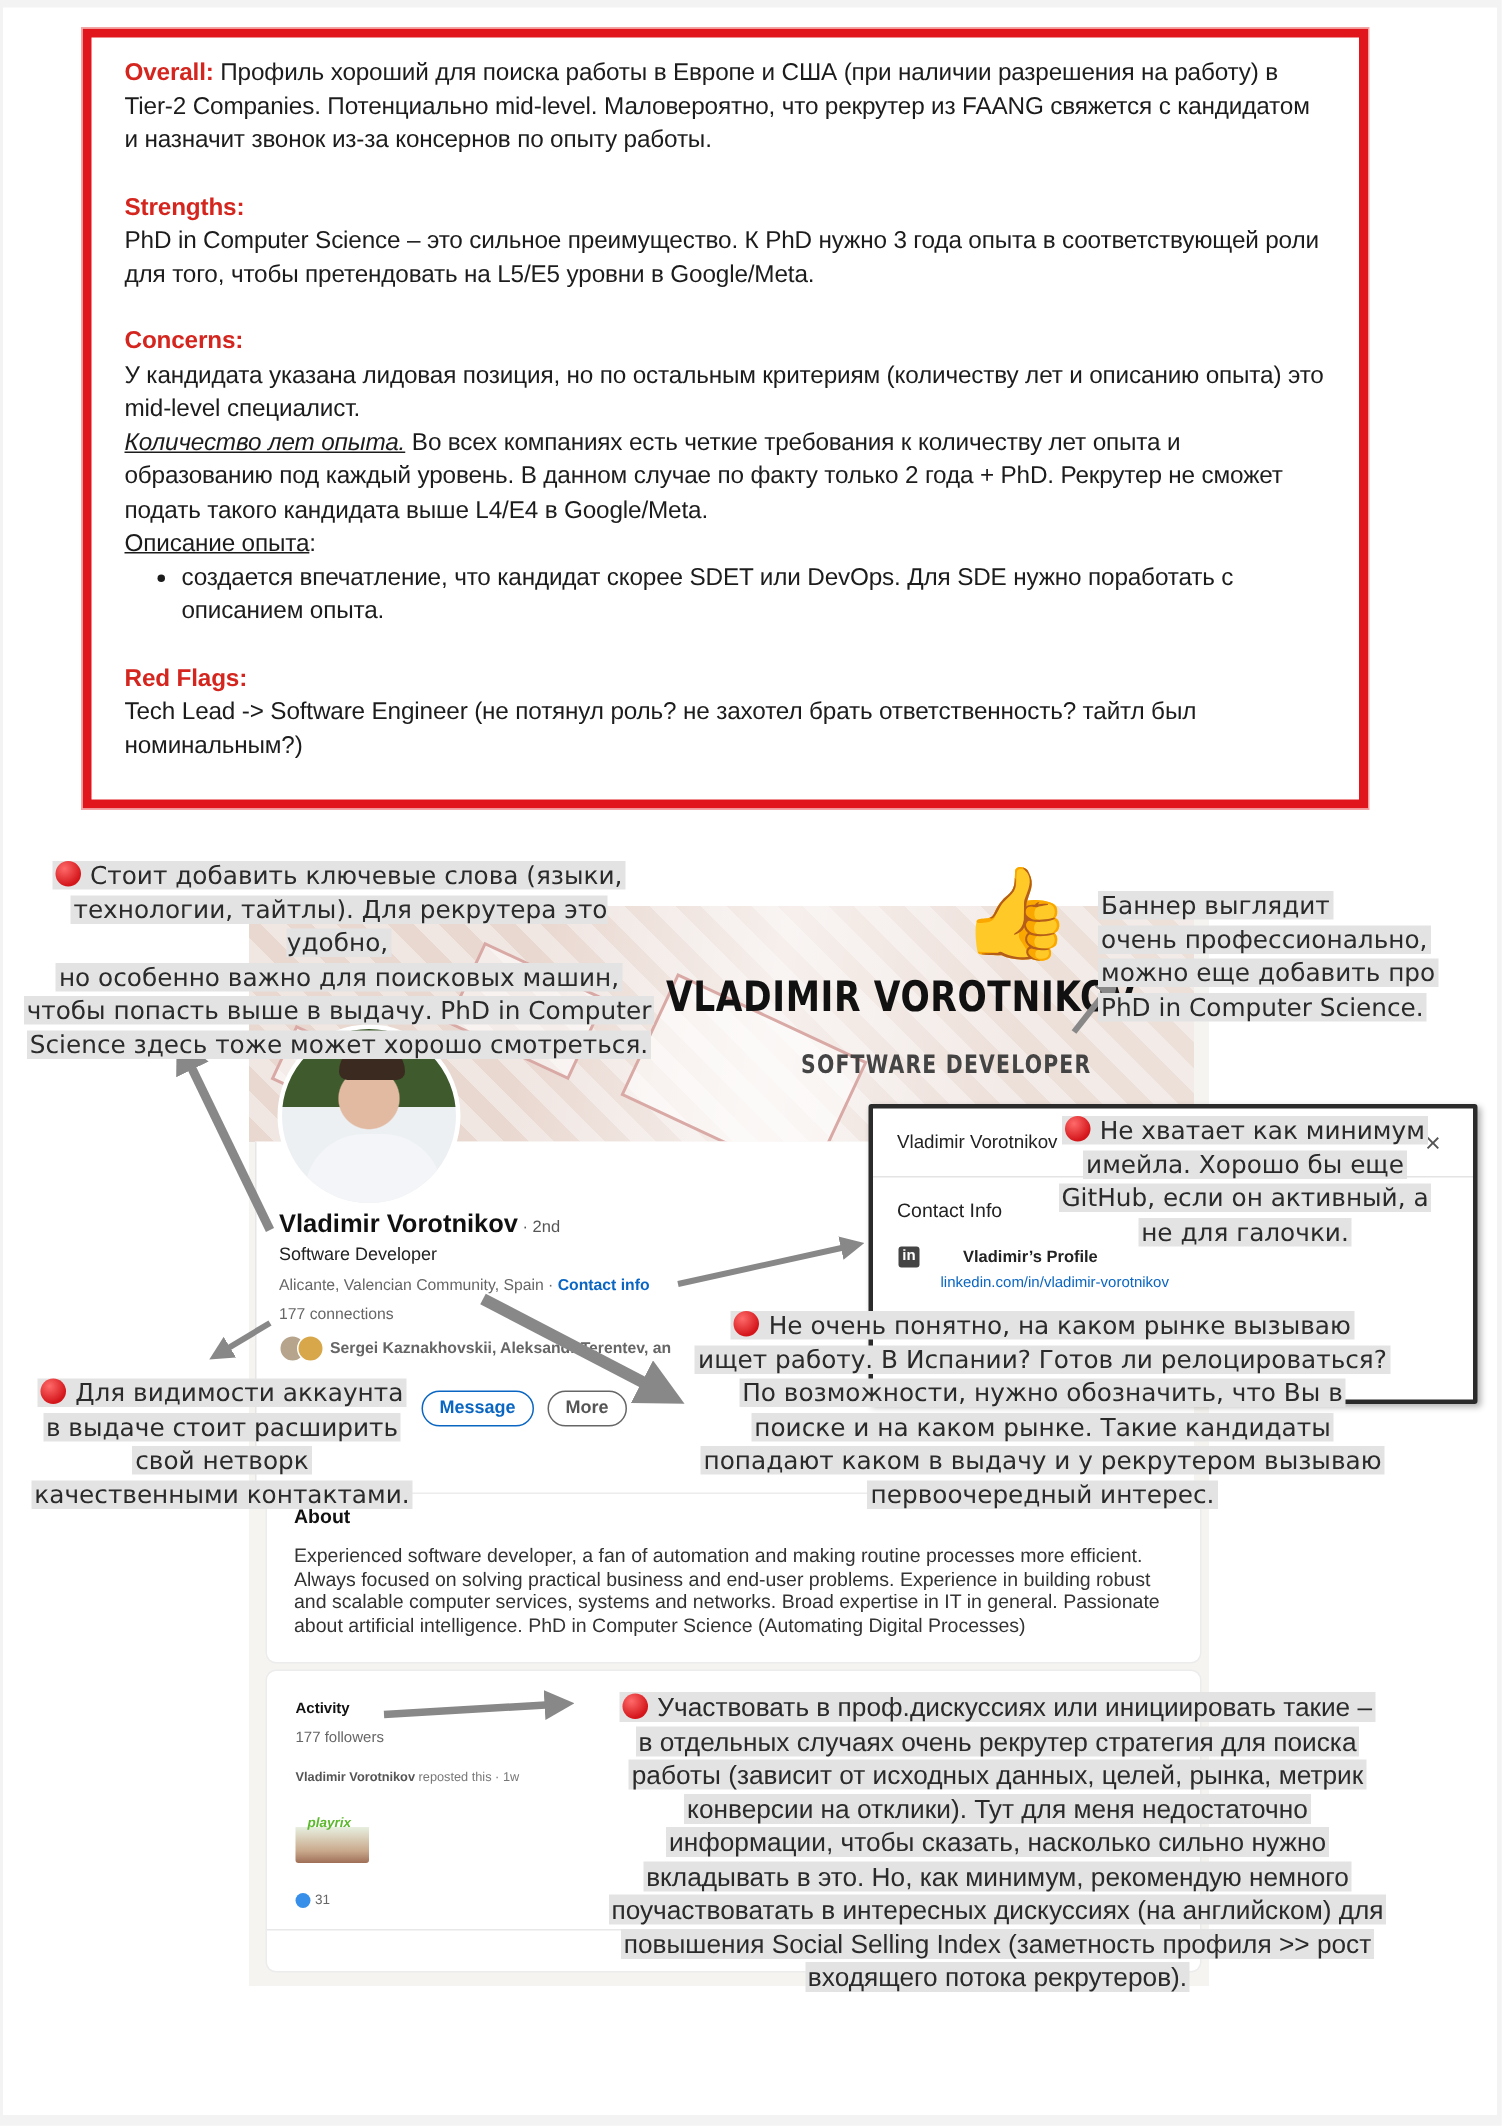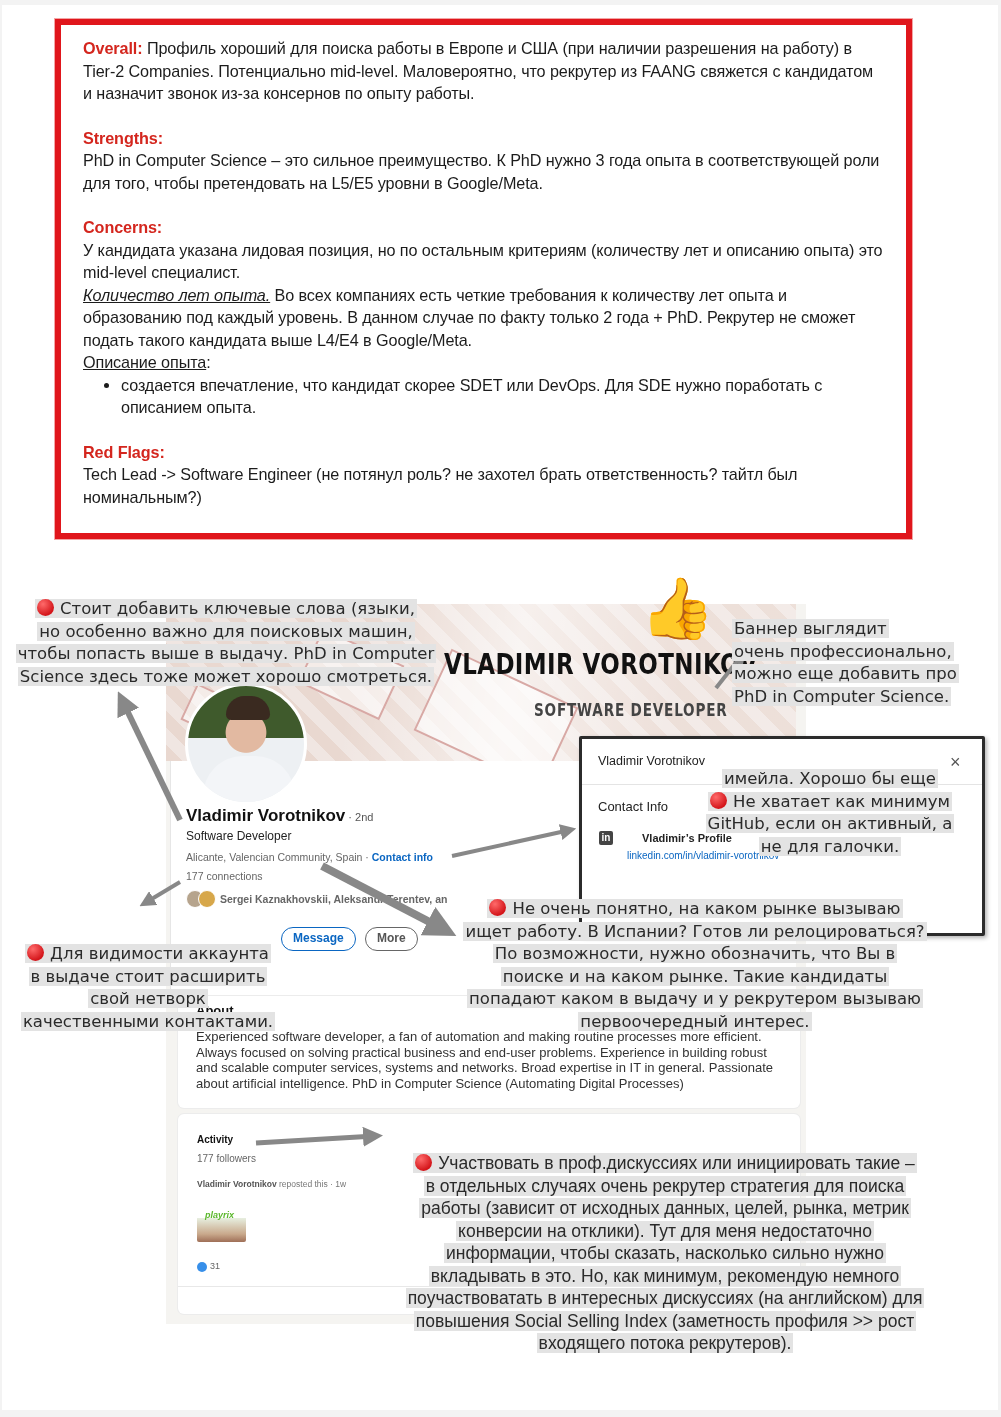--- a/index.html
+++ b/index.html
@@ -67,21 +67,21 @@
   .popup { position: absolute; left: 579px; top: 736px; width: 406px; height: 200px; background: #fff; border: 3px solid #2b2b2b; border-radius: 2px; box-shadow: 2px 2px 4px rgba(0,0,0,0.3); }
   .pop-name { position: absolute; left: 598px; top: 754px; font-size: 12.5px; color: #222; white-space: nowrap; }
   .pop-close { position: absolute; left: 950px; top: 752px; font-size: 18px; color: #555; }
   .pop-sep { position: absolute; left: 582px; top: 784px; width: 400px; height: 1px; background: #e4e4e4; }
   .pop-ci { position: absolute; left: 598px; top: 799px; font-size: 13px; color: #222; }
   .pop-in { position: absolute; left: 599px; top: 831px; width: 14px; height: 14px; background: #444; color: #fff; font-size: 10px; font-weight: bold; line-height: 14px; text-align: center; border-radius: 2px; }
   .pop-pl { position: absolute; left: 642px; top: 832px; font-size: 11px; font-weight: bold; color: #222; }
   .pop-url { position: absolute; left: 627px; top: 850px; font-size: 10px; color: #0a66c2; }
 
   
-  .note { position: absolute; text-align: center; font-family: "DejaVu Sans", sans-serif; font-size: 16.5px; line-height: 22.5px; color: #2a2a2a; margin-top: 25px; }
+  .note { position: absolute; text-align: center; font-family: "DejaVu Sans", sans-serif; font-size: 16.5px; line-height: 22.5px; color: #2a2a2a; }
   .note span.l { background: #e3e3e3; padding: 0 2px; }
   .dot { display: inline-block; width: 17px; height: 17px; border-radius: 50%; background: radial-gradient(circle at 35% 30%, #ff6a6a, #d4161b 70%); vertical-align: -2px; margin-right: 6px; }
   .n1 { left: 12px; top: 573px; width: 428px; }
   .n2 { left: 732px; top: 593px; width: 240px; text-align: left; }
   .n3 { left: 700px; top: 743px; width: 260px; }
   .n4 { left: 14px; top: 918px; width: 268px; }
   .n5 { left: 455px; top: 873px; width: 480px; }
   .n6 { left: 380px; top: 1127px; width: 570px; font-family: "Liberation Sans", sans-serif; font-size: 17.5px; }
   .thumb { position: absolute; left: 640px; top: 574px; font-size: 60px; line-height: 70px; color: #b8845a; }
 
@@ -174,35 +174,36 @@
   <line x1="452" y1="856" x2="570" y2="830" stroke="#888" stroke-width="4" marker-end="url(#ah)"></line>
   <line x1="180" y1="882" x2="145" y2="903" stroke="#888" stroke-width="4" marker-end="url(#ah)"></line>
   <line x1="322" y1="866" x2="445" y2="930" stroke="#888" stroke-width="8" marker-end="url(#ah)"></line>
   <line x1="256" y1="1143" x2="375" y2="1136" stroke="#888" stroke-width="5" marker-end="url(#ah)"></line>
 </svg>
 
 <div class="thumb">👍</div>
 
 <div class="note n1">
   <div><span class="l"><span class="dot"></span><span>Стоит добавить ключевые слова (языки,</span></span></div>
+  <div><span class="l">технологии, тайтлы). Для рекрутера это удобно,</span></div>
   <div><span class="l">но особенно важно для поисковых машин,</span></div>
   <div><span class="l">чтобы попасть выше в выдачу. PhD in Computer</span></div>
   <div><span class="l">Science здесь тоже может хорошо смотреться.</span></div>
 </div>
 
 <div class="note n2">
   <div><span class="l">Баннер выглядит</span></div>
   <div><span class="l">очень профессионально,</span></div>
   <div><span class="l">можно еще добавить про</span></div>
   <div><span class="l">PhD in Computer Science.</span></div>
 </div>
 
 <div class="note n3">
+  <div><span class="l"><span class="dot"></span><span>Не хватает как минимум</span></span></div>
   <div><span class="l">имейла. Хорошо бы еще</span></div>
-  <div><span class="l"><span class="dot"></span><span>Не хватает как минимум</span></span></div>
   <div><span class="l">GitHub, если он активный, а</span></div>
   <div><span class="l">не для галочки.</span></div>
 </div>
 
 <div class="note n4">
   <div><span class="l"><span class="dot"></span><span>Для видимости аккаунта</span></span></div>
   <div><span class="l">в выдаче стоит расширить</span></div>
   <div><span class="l">свой нетворк</span></div>
   <div><span class="l">качественными контактами.</span></div>
 </div>

